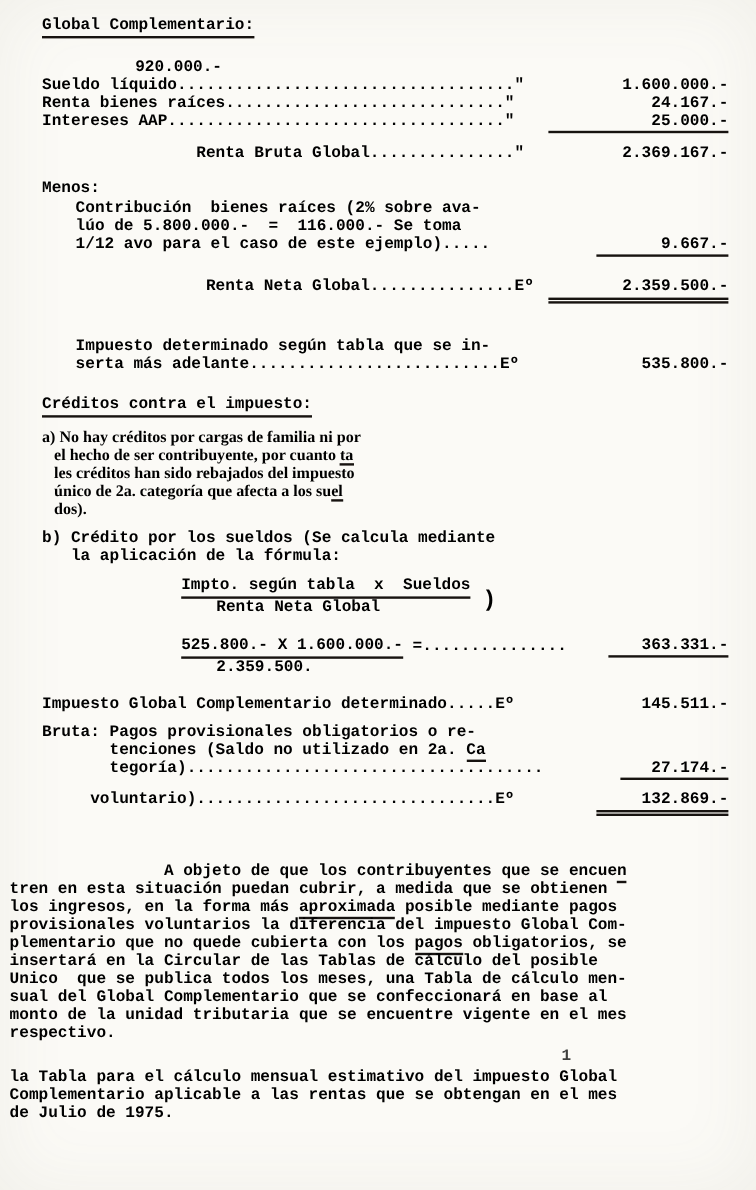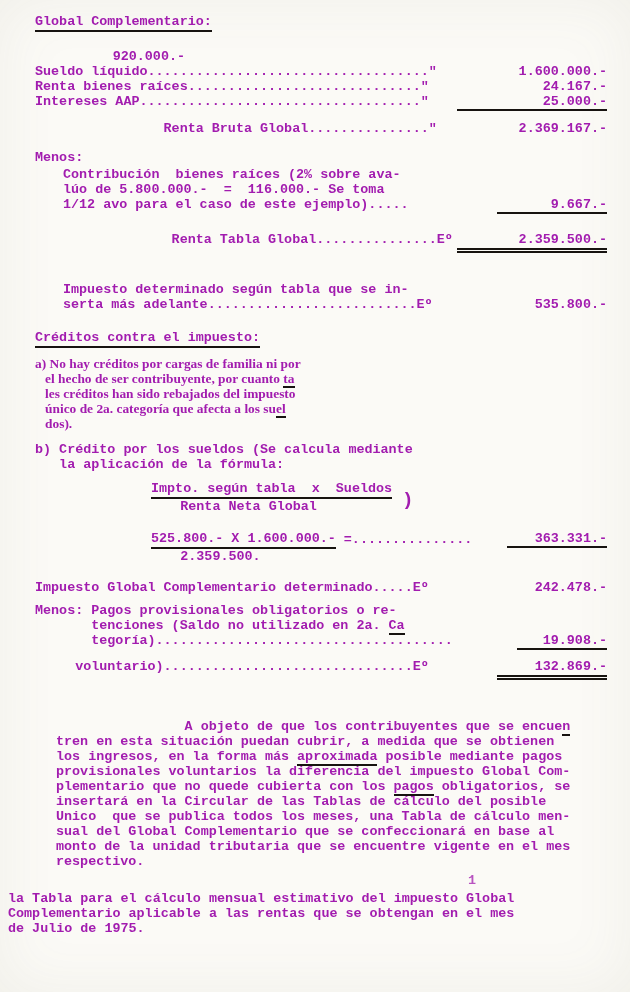--- a/index.html
+++ b/index.html
@@ -1,19 +1,19 @@
 <!DOCTYPE html>
 <html><head>
 <meta charset="utf-8">
 <style>
   html,body{margin:0;padding:0;background:#ffffff;}
   .page{
     position:relative;width:630px;height:992px;overflow:hidden;
     background:#fbfaf6;
-    color:#a21caf;
+    color:#000000;
     font-family:"Liberation Mono","DejaVu Sans Mono",monospace;
     font-weight:700;
     font-size:13.4px;line-height:15px;
     box-shadow:inset 0 0 60px rgba(120,110,90,.08);
   }
   .abs{position:absolute;}
   .line{white-space:pre;}
   .hd{display:inline-block;border-bottom:2px solid #171310;padding-bottom:1px;white-space:pre;}
   .money{display:flex;justify-content:space-between;align-items:flex-start;}
   .lbl{white-space:pre;}
@@ -66,21 +66,21 @@
   <div class="abs" style="left:63px;right:23px;top:167px;">
     <div class="line">Contribución  bienes raíces (2% sobre ava-</div>
     <div class="line">lúo de 5.800.000.-  =  116.000.- Se toma</div>
     <div class="money">
       <span class="lbl">1/12 avo para el caso de este ejemplo).....</span>
       <span class="val ul" style="min-width:110px;">9.667.-</span>
     </div>
   </div>
 
   <div class="abs money" style="left:35px;right:23px;top:232px;">
-    <span class="lbl">                 Renta Tabla Global...............Eº</span>
+    <span class="lbl">                 Renta Neta Global...............Eº</span>
     <span class="val dbl">2.359.500.-</span>
   </div>
 
   <div class="abs" style="left:63px;right:23px;top:282px;">
     <div class="line">Impuesto determinado según tabla que se in-</div>
     <div class="money">
       <span class="lbl">serta más adelante..........................Eº</span>
       <span class="val">535.800.-</span>
     </div>
   </div>
@@ -114,40 +114,40 @@
     <div>
       <div class="num">525.800.- X 1.600.000.-</div>
       <div class="den">2.359.500.</div>
     </div>
     <span class="eq">=...............</span>
     <span class="val ul" style="min-width:100px;">363.331.-</span>
   </div>
 
   <div class="abs money" style="left:35px;right:23px;top:580px;">
     <span class="lbl">Impuesto Global Complementario determinado.....Eº</span>
-    <span class="val">242.478.-</span>
+    <span class="val">145.511.-</span>
   </div>
 
   <div class="abs" style="left:35px;right:23px;top:603px;">
-    <div class="line">Menos: Pagos provisionales obligatorios o re-</div>
+    <div class="line">Bruta: Pagos provisionales obligatorios o re-</div>
     <div class="line"><span>       tenciones (Saldo no utilizado en 2a. </span><span class="u">Ca</span></div>
     <div class="money">
       <span class="lbl">       tegoría).....................................</span>
-      <span class="val ul" style="min-width:90px;">19.908.-</span>
+      <span class="val ul" style="min-width:90px;">27.174.-</span>
     </div>
   </div>
 
   <div class="abs" style="left:35px;right:23px;top:659px;">
     <div class="money">
       <span class="lbl">     voluntario)...............................Eº</span>
       <span class="val dbl" style="min-width:110px;">132.869.-</span>
     </div>
   </div>
 
-  <div class="abs" style="left:8px;right:0;top:719px;margin-left:48px;">
+  <div class="abs" style="left:8px;right:0;top:719px;">
     <div class="line"><span>                A objeto de que los contribuyentes que se encue</span><span class="u">n</span></div>
     <div class="line"><span>tren en esta situación puedan cubrir, a medida que se obtienen</span></div>
     <div class="line"><span>los ingresos, en la forma más </span><span class="u">aproximada</span><span> posible mediante pagos</span></div>
     <div class="line"><span>provisionales voluntarios la diferencia del impuesto Global Com-</span></div>
     <div class="line"><span>plementario que no quede cubierta con los </span><span class="u">pagos</span><span> obligatorios, se</span></div>
     <div class="line"><span>insertará en la Circular de las Tablas de cálculo del posible</span></div>
     <div class="line"><span>Unico  que se publica todos los meses, una Tabla de cálculo men-</span></div>
     <div class="line"><span>sual del Global Complementario que se confeccionará en base al</span></div>
     <div class="line"><span>monto de la unidad tributaria que se encuentre vigente en el mes</span></div>
     <div class="line"><span>respectivo.</span></div>

